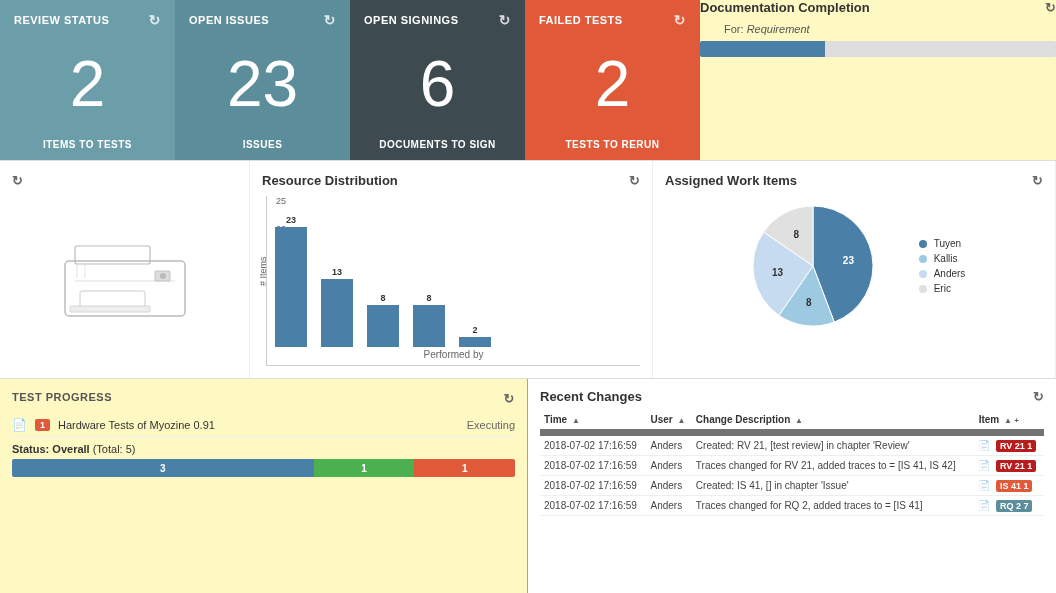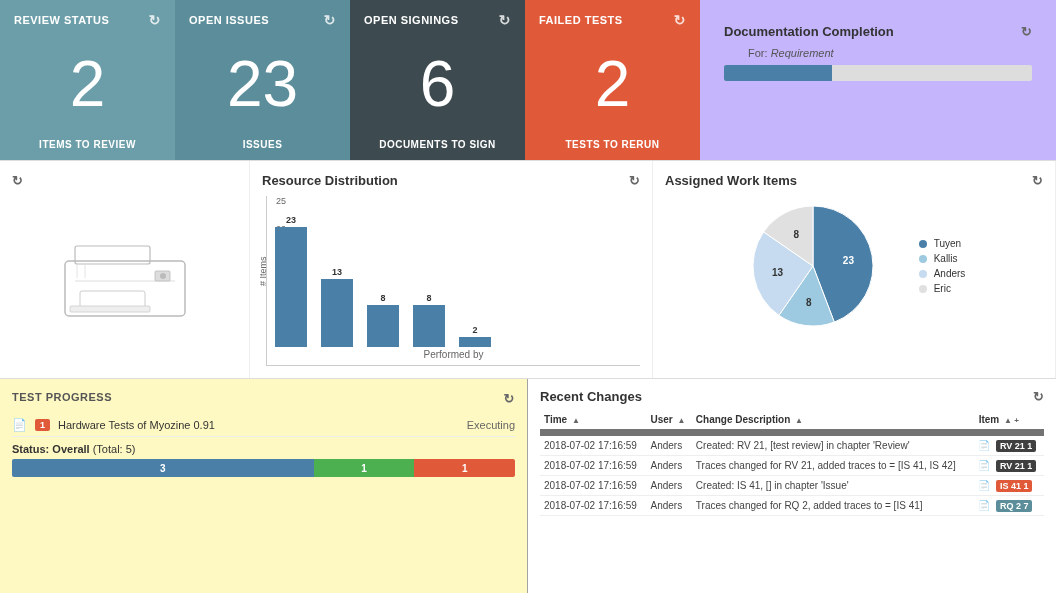--- a/index.html
+++ b/index.html
@@ -14,21 +14,21 @@
     .stat-card .card-title { font-size: 11px; font-weight: bold; letter-spacing: 0.5px; display: flex; justify-content: space-between; align-items: center; }
     .stat-card .card-number { font-size: 64px; font-weight: 300; text-align: center; line-height: 1; flex: 1; display: flex; align-items: center; justify-content: center; }
     .stat-card .card-subtitle { font-size: 10px; letter-spacing: 0.5px; text-align: center; font-weight: bold; }
     .card-refresh { font-size: 14px; cursor: pointer; opacity: 0.8; }
 
     .card-review { background: #6b9ea8; }
     .card-issues { background: #5b8e9a; }
     .card-signings { background: #3d4a4f; }
     .card-failed { background: #e05a3a; }
 
-    .doc-completion-card { background: #c4b5fd; padding: 24px; }
+    .doc-completion-card { background: #fef9c3; padding: 0; }
     .doc-completion-card h3 { font-size: 13px; font-weight: bold; color: #333; display: flex; justify-content: space-between; }
     .doc-completion-card .for-text { font-size: 11px; margin-top: 8px; color: #555; margin-left: 24px; }
     .doc-completion-card .for-text em { font-style: italic; }
     .doc-completion-card .coverage-text { font-size: 11px; margin-top: 6px; color: #333; }
     .progress-bar-container { background: #ddd; height: 16px; margin-top: 6px; border-radius: 2px; overflow: hidden; }
     .progress-bar-fill { background: #4a7fa8; height: 100%; }
 
     
     .mid-row { display: grid; grid-template-columns: 250px 1fr 1fr; gap: 0; border-top: 1px solid #ddd; }
 
@@ -67,40 +67,40 @@
     .prog-green { background: #4caf50; }
     .prog-red { background: #e05a3a; }
 
     .recent-changes-panel { background: white; padding: 10px 12px; overflow: hidden; }
     .recent-changes-panel h3 { font-size: 13px; font-weight: bold; color: #333; margin-bottom: 6px; display: flex; justify-content: space-between; }
 
     .changes-table { width: 100%; border-collapse: collapse; font-size: 10px; }
     .changes-table th { text-align: left; padding: 4px 4px; border-bottom: 7px solid #737373; font-weight: bold; color: #333; font-size: 10px; white-space: nowrap; }
     .changes-table td { padding: 4px 4px; border-bottom: 1px solid #eee; vertical-align: top; color: #444; }
     .item-badge { font-size: 9px; padding: 1px 4px; color: white; border-radius: 2px; font-weight: bold; white-space: nowrap; }
-    .badge-rv { background: #404040; text-align: right; }
+    .badge-rv { background: #b91c1c; text-align: right; }
     .badge-is { background: #e05a3a; }
     .badge-rq { background: #5b8e9a; }
     .sort-icon { font-size: 8px; color: #666; margin-left: 2px; }
     .doc-icon { font-size: 10px; margin-right: 2px; color: #666; }
   </style>
 </head>
 <body>
 
 <div class="dashboard">
 
   <div class="top-row">
 
     <div id="stat-cards-container" style="display:contents;"><div class="stat-card card-review" style="background: rgb(107, 158, 168);">
     <div class="card-title">
       <span>REVIEW STATUS</span>
       <span class="card-refresh">↻</span>
     </div>
     <div class="card-number">2</div>
-    <div class="card-subtitle">ITEMS TO REVIEW</div>
+    <div class="card-subtitle">ITEMS TO TESTS</div>
   </div><div class="stat-card card-issues" style="background: rgb(91, 142, 154);">
     <div class="card-title">
       <span>OPEN ISSUES</span>
       <span class="card-refresh">↻</span>
     </div>
     <div class="card-number">23</div>
     <div class="card-subtitle">ISSUES</div>
   </div><div class="stat-card card-signings" style="background: rgb(61, 74, 79);">
     <div class="card-title">
       <span>OPEN SIGNINGS</span>

